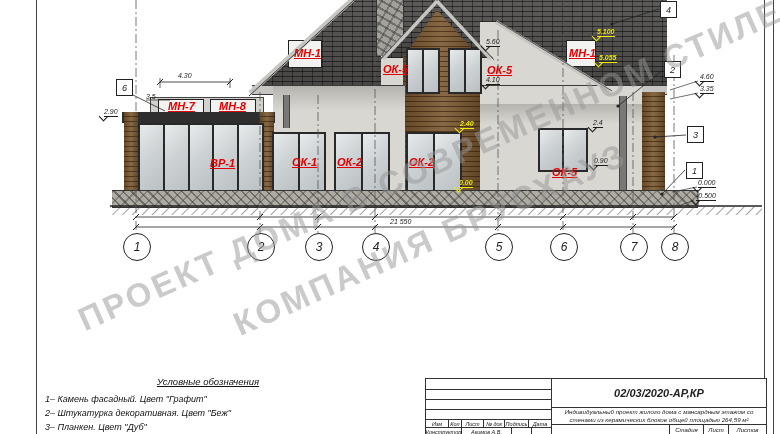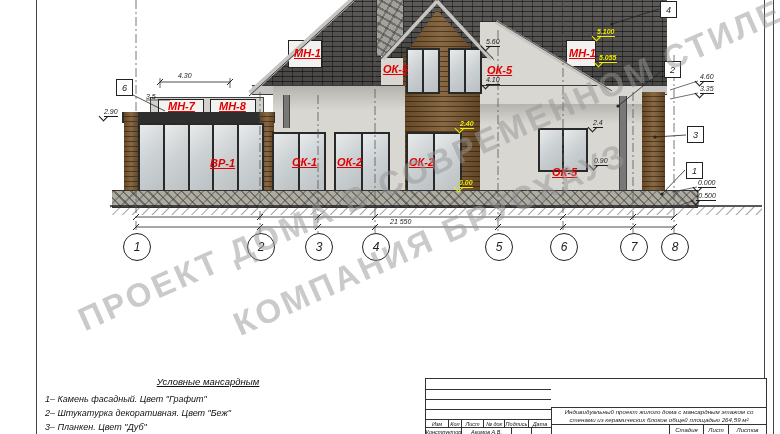--- a/index.html
+++ b/index.html
@@ -256,40 +256,41 @@
       <div class="bubble" style="left: 485px; top: 233px;">5</div>
       <div class="bubble" style="left: 550px; top: 233px;">6</div>
       <div class="bubble" style="left: 620px; top: 233px;">7</div>
       <div class="bubble" style="left: 661px; top: 233px;">8</div>
     </div>
 
   <div class="wm" style="left:50px;top:160px;width:700px;">ПРОЕКТ ДОМА В СОВРЕМЕННОМ СТИЛЕ</div>
   <div class="wm" style="left:220px;top:234px;width:360px;">КОМПАНИЯ БРУСХАУЗ</div>
 
   <div>
-    <div class="legend-title">Условные мансардным</div>
+    <div class="legend-title">Условные обозначения</div>
     <div id="legend-items">
         <div class="legend-item" style="top: 394px;">1– Камень фасадный. Цвет "Графит"</div>
         <div class="legend-item" style="top: 408px;">2– Штукатурка декоративная. Цвет "Беж"</div>
         <div class="legend-item" style="top: 422px;">3– Планкен. Цвет "Дуб"</div>
       </div>
   </div>
 
   <div class="tb">
 
     <div class="cell nob" style="left:0;top:0;width:125px;height:10px;border-left:none;"></div>
     <div class="cell" style="left:0;top:10px;width:125px;height:10px;border-left:none;"></div>
     <div class="cell" style="left:0;top:20px;width:125px;height:10px;border-left:none;"></div>
     <div class="cell" style="left:0;top:30px;width:125px;height:10px;border-left:none;"></div>
     <div id="tb-header-row"></div>
     <div class="cell" style="left:0;top:48px;width:35px;height:8px;border-left:none;">Конструктор</div>
     <div class="cell" style="left:35px;top:48px;width:50px;height:8px;">Акимов А.В.</div>
     <div class="cell" style="left:85px;top:48px;width:20px;height:8px;"></div>
     <div class="cell" style="left:105px;top:48px;width:20px;height:8px;"></div>
 
+    <div class="docnum">02/03/2020-АР,КР</div>
     <div class="descr">Индивидуальный проект жилого дома с мансардным этажом со стенами из керамических блоков общей площадью 264,59 м²</div>
     <div class="cell" style="left:125px;top:45px;width:118px;height:11px;"></div>
     <div class="cell" style="left:243px;top:45px;width:34px;height:11px;font-size:6px;">Стадия</div>
     <div class="cell" style="left:277px;top:45px;width:25px;height:11px;font-size:6px;">Лист</div>
     <div class="cell" style="left:302px;top:45px;width:38px;height:11px;font-size:6px;">Листов</div>
   <div class="cell" style="left: 0px; top: 40px; width: 22px; height: 8px; border-left: none;">Изм</div>
       <div class="cell" style="left: 22px; top: 40px; width: 13px; height: 8px;">Кол</div>
       <div class="cell" style="left: 35px; top: 40px; width: 22px; height: 8px;">Лист</div>
       <div class="cell" style="left: 57px; top: 40px; width: 21px; height: 8px;">№ док</div>
       <div class="cell" style="left: 78px; top: 40px; width: 24px; height: 8px;">Подпись</div>

